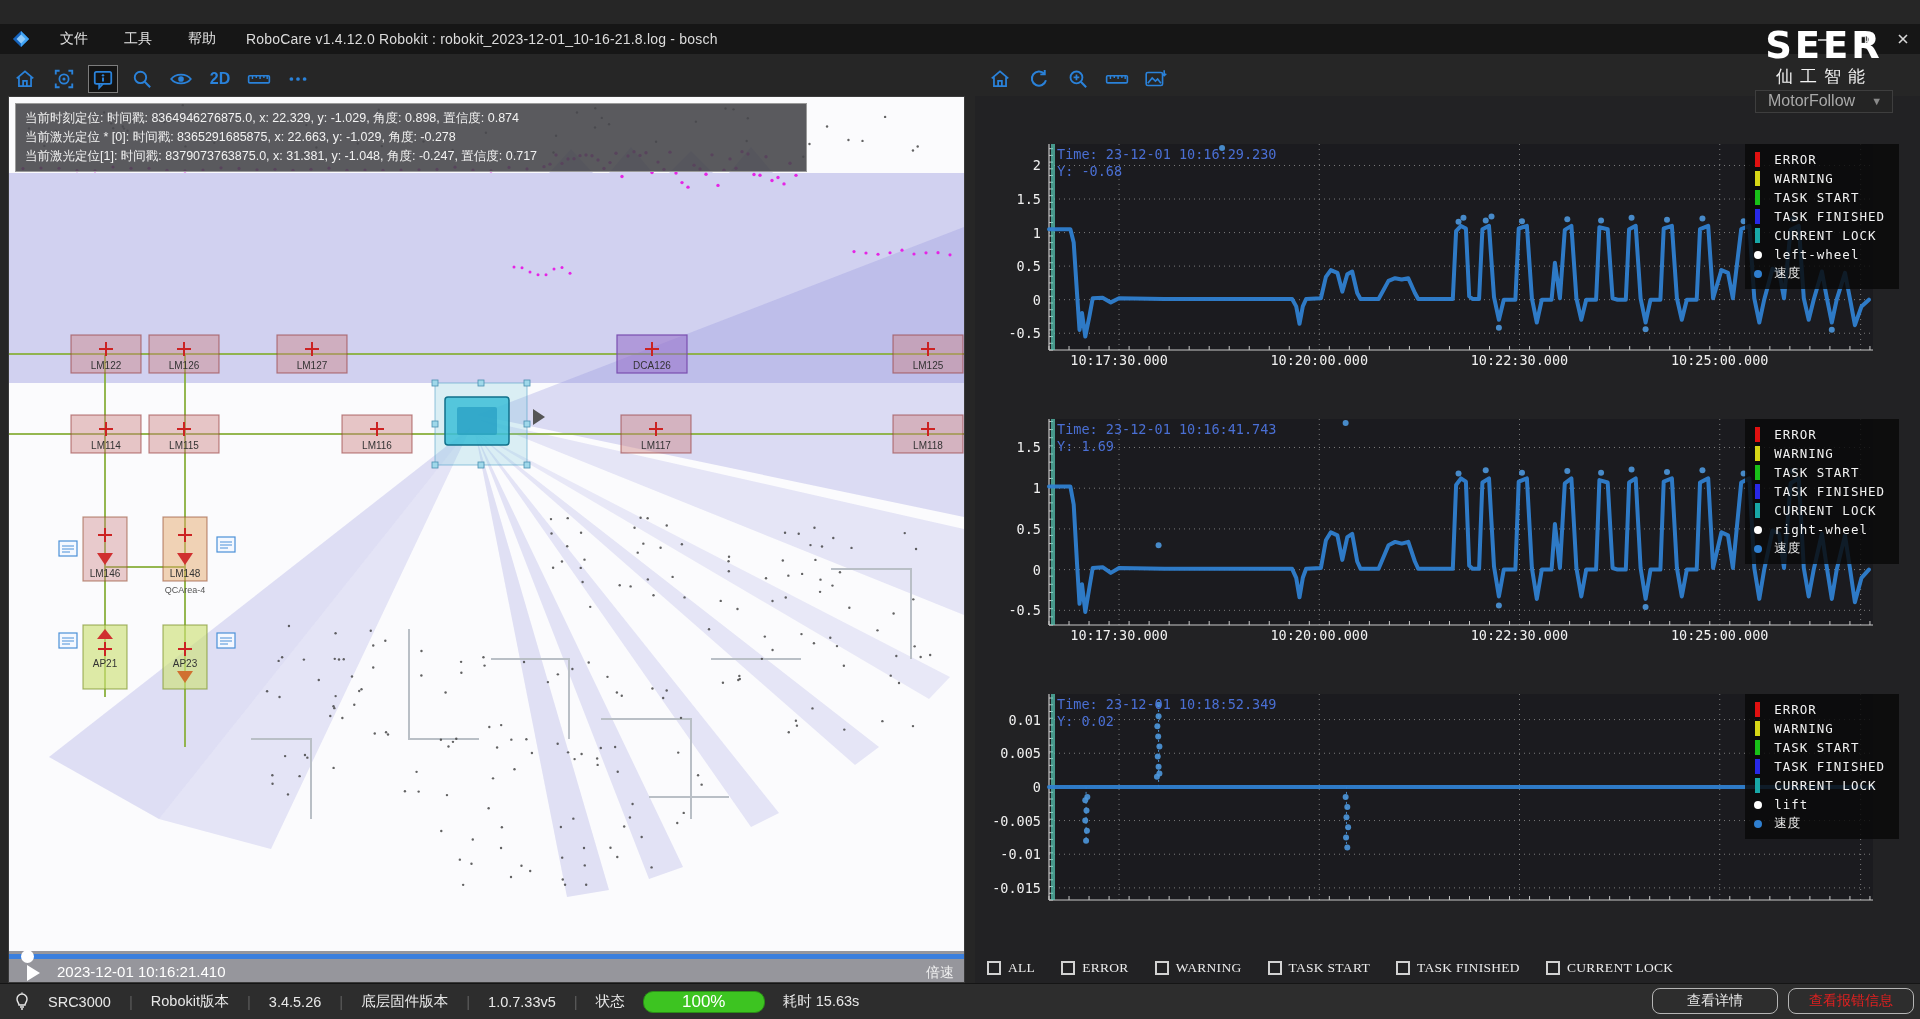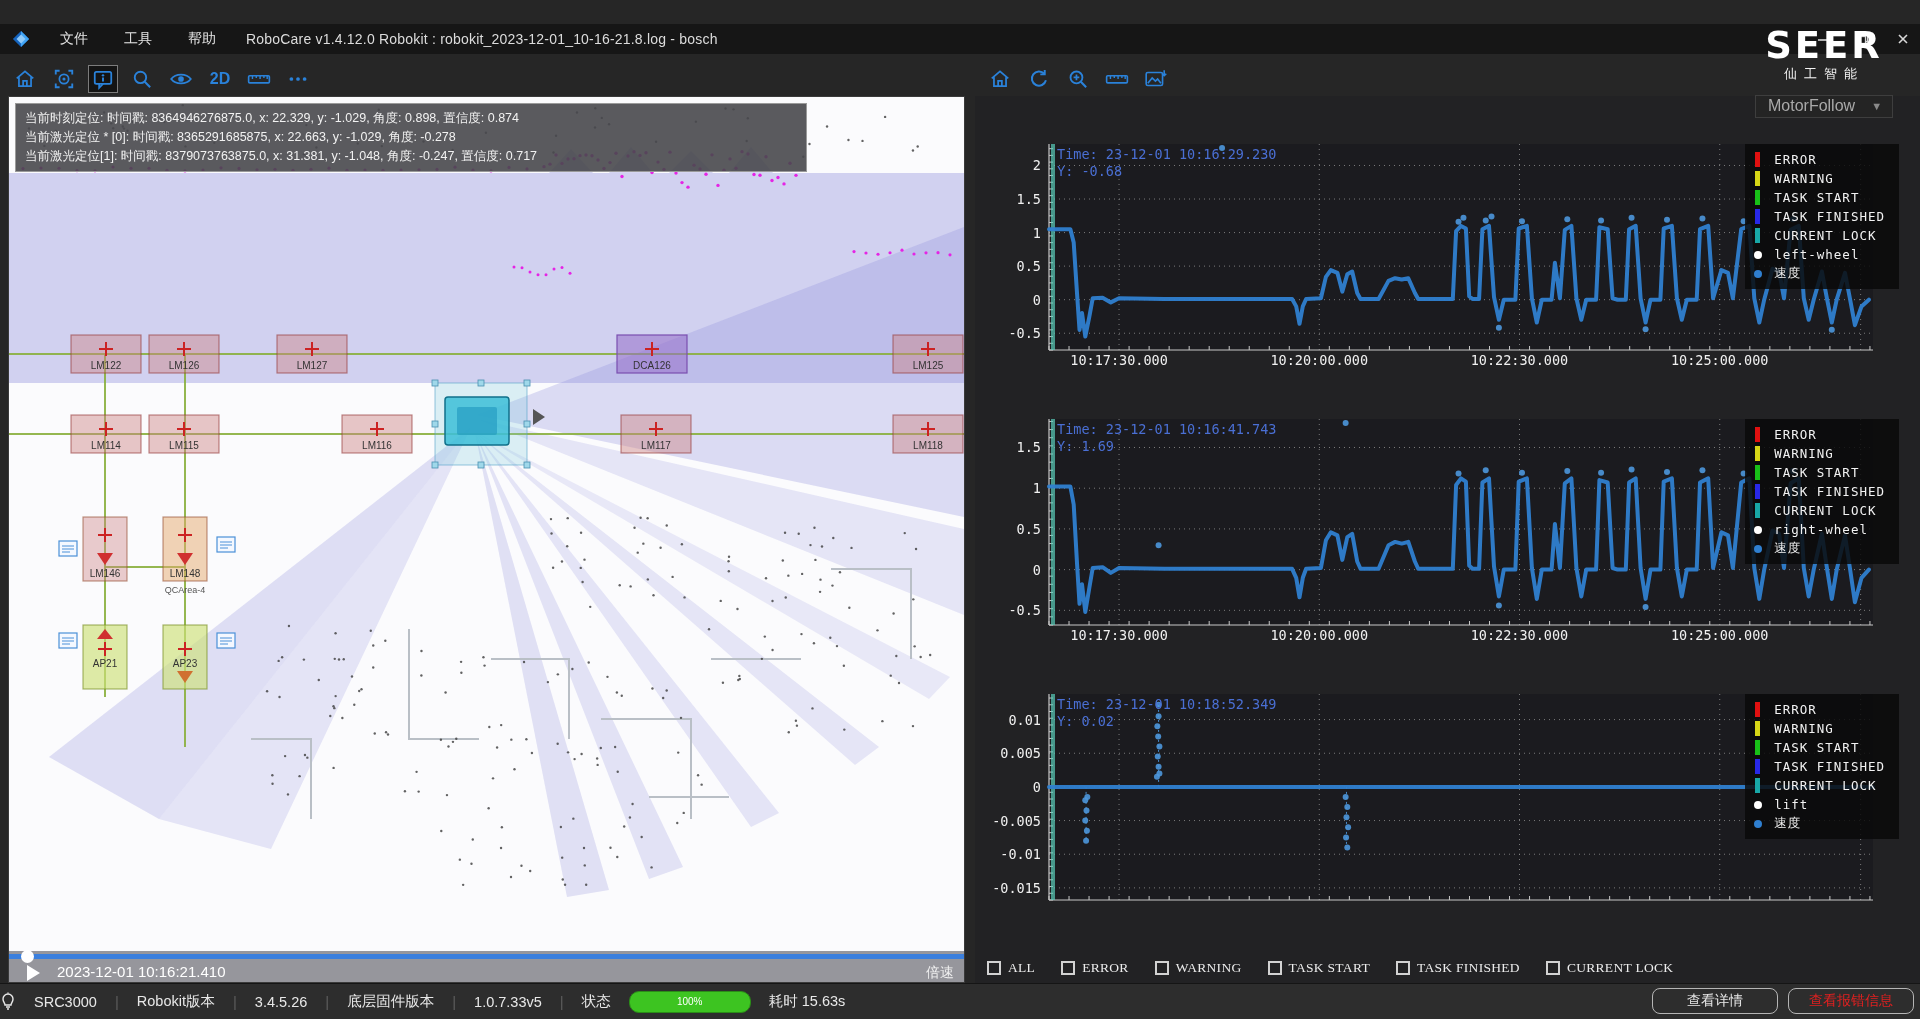--- a/index.html
+++ b/index.html
@@ -22,22 +22,22 @@
   #toolbar-left{left:10px;}
   #toolbar-right{left:985px;}
   .ticon{width:28px;height:26px;display:flex;align-items:center;justify-content:center;border:1px solid transparent;}
   .ticon.active{background:#141414;border:1px solid #7c7c7c;}
   .ticon svg{display:block;}
   .t2d{color:#2a82da;font-size:16px;font-weight:bold;}
   
   #brand{position:absolute;right:12px;top:28px;width:168px;text-align:center;z-index:5;}
   #seerlogo{font-family:"DejaVu Sans",sans-serif;font-size:37px;font-weight:800;
             color:#fff;letter-spacing:3px;line-height:36px;}
-  #brandcn{font-size:13px;letter-spacing:7px;color:#f2f2f2;margin-top:1px;}
-  #brandprod{margin-top:12px;display:inline-flex;align-items:center;gap:16px;border:1px solid #3e3e3e;
+  #brandcn{font-size:17px;letter-spacing:7px;color:#f2f2f2;margin-top:1px;}
+  #brandprod{margin-top:2px;display:inline-flex;align-items:center;gap:16px;border:1px solid #3e3e3e;
              background:#242424;color:#a9a9a9;font-size:16px;padding:1px 10px 2px 12px;}
   #brandprod .caret{font-size:11px;color:#8a8a8a;}
   
   #map-panel{position:absolute;left:8px;top:96px;width:957px;height:887px;background:#fbfbfd;
              border:1px solid #3a3a3a;box-sizing:border-box;}
   #map-svg{position:absolute;left:0;top:0;}
   #map-info{position:absolute;left:6px;top:6px;width:772px;background:rgba(72,72,76,.9);
             border:1px solid #9a9a9a;color:#f2f2f2;font-size:12.5px;line-height:19px;padding:5px 9px;}
   #playbar{position:absolute;left:0;bottom:0;width:100%;height:31px;background:rgba(125,125,131,.8);}
   #playtrack{position:absolute;left:0;top:3px;width:100%;height:5px;background:#3b7fdd;}
@@ -56,25 +56,25 @@
   .lsw-bar{width:5px;height:15px;}
   .lsw-dot{width:8px;height:8px;border-radius:50%;margin:0 -1.5px;}
   .ltxt{font-family:"DejaVu Sans Mono",monospace;font-size:12.5px;color:#f2f2f2;letter-spacing:1px;white-space:nowrap;}
   
   #filter-row{position:absolute;left:12px;bottom:7px;display:flex;gap:26px;align-items:center;font-family:Liberation Serif, serif;}
   .fitem{display:flex;align-items:center;gap:7px;}
   .fbox{width:14px;height:14px;border:2px solid #d2d2d2;background:transparent;box-sizing:border-box;}
   .flabel{font-size:13.5px;color:#ececec;letter-spacing:.3px;}
   
   #statusbar{position:absolute;left:0;bottom:0;width:100%;height:36px;background:#2d2d2d;
-             border-top:1px solid #151515;display:flex;align-items:center;gap:18px;box-sizing:border-box;}
+             border-top:1px solid #151515;display:flex;align-items:center;gap:18px;padding-left:14px;box-sizing:border-box;}
   .sdiv{color:#5c5c5c;font-size:15px;}
   .sitem{font-size:14.5px;color:#e8e8e8;}
   #spill{width:120px;height:20px;border-radius:10px;background:#3dc421;border:1px solid #2a8d17;
-         display:flex;align-items:center;justify-content:center;font-size:10px;color:#fff;}
+         display:flex;align-items:center;justify-content:center;font-size:17px;color:#fff;}
   #sbuttons{position:absolute;right:6px;top:4px;display:flex;gap:10px;}
   .sbtn{height:26px;min-width:126px;border:1px solid #b5b5b5;border-radius:8px;background:transparent;
         font-size:14px;display:flex;align-items:center;justify-content:center;padding:0 14px;
         font-family:"Liberation Sans",sans-serif;}
   #btn-details{color:#e8e8e8;}
   #btn-errors{color:#e02020;}
 </style>
 </head>
 <body>
 

